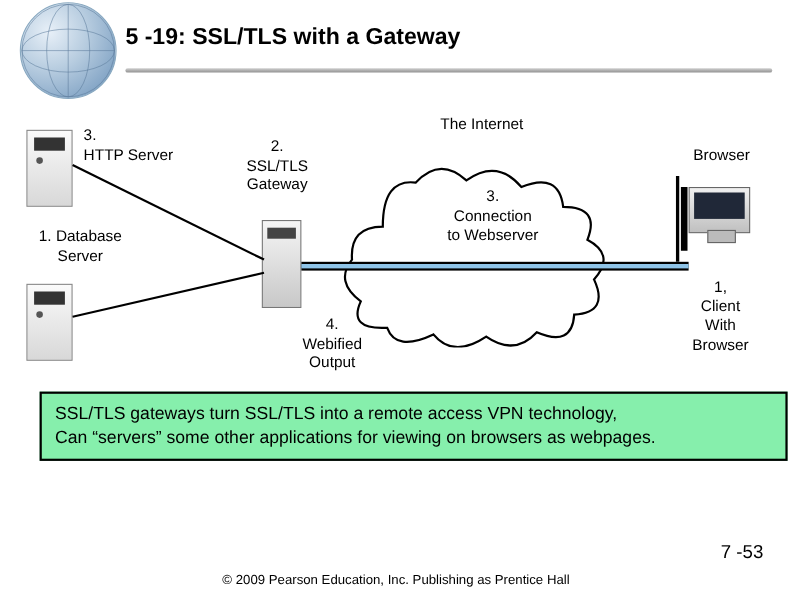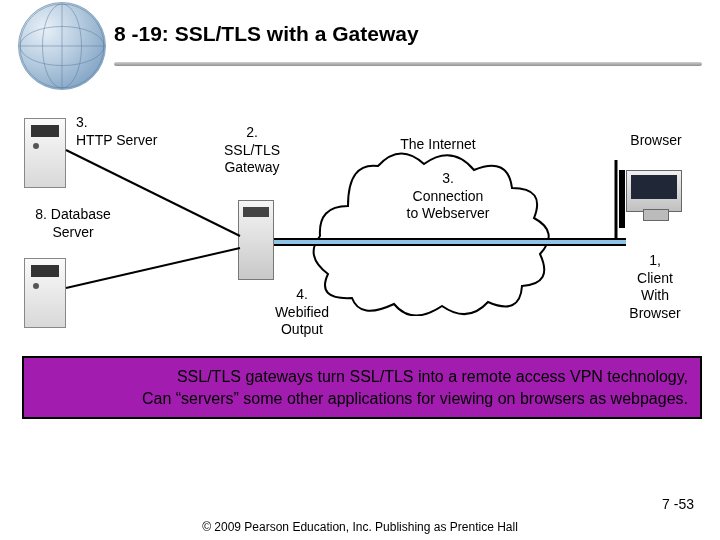--- a/index.html
+++ b/index.html
@@ -108,77 +108,77 @@
     text-align: center;
   }
   .cloud { position: absolute; }
   .cloud path { fill: #fff; stroke: #000; stroke-width: 2; }
   .thick-line { position: absolute; height: 8px; }
   .thick-line .outer { position:absolute; inset:0; background:#000; }
   .thick-line .inner { position:absolute; top:2px; bottom:2px; left:0; right:0; background:#8fc4e8; }
   .info-box {
     position: absolute;
     top: 356px;
-    left: 22px;
+    left: 36px;
     width: 680px;
     border: 2px solid #000;
-    background: #a21caf;
+    background: #86efac;
     padding: 8px 12px;
-    text-align: right;
+    text-align: left;
     font-size: 16px;
     line-height: 1.35;
   }
   .footer {
     position: absolute;
     bottom: 6px;
     left: 0;
     width: 100%;
     text-align: center;
     font-size: 12px;
     color: #000;
   }
   .page-num {
     position: absolute;
     bottom: 28px;
     right: 26px;
-    font-size: 14px;
+    font-size: 17px;
     color: #000;
     text-align: right;
   }
 </style>
 </head>
 <body>
 
 <div class="globe">
   <svg class="globe-grid" viewBox="0 0 88 88">
     <ellipse cx="44" cy="44" rx="43" ry="43"></ellipse>
     <ellipse cx="44" cy="44" rx="20" ry="43"></ellipse>
     <ellipse cx="44" cy="44" rx="43" ry="20"></ellipse>
     <line x1="44" y1="1" x2="44" y2="87"></line>
     <line x1="1" y1="44" x2="87" y2="44"></line>
   </svg>
 </div>
 
-<div class="slide-title">8 -19: SSL/TLS with a Gateway</div>
+<div class="slide-title">5 -19: SSL/TLS with a Gateway</div>
 <div class="title-rule"></div>
 
 <div class="diagram-area">
 
   <svg class="cloud" style="left:290px; top:48px; width:250px; height:180px;" viewBox="0 0 250 180">
     <path d="M40 70 Q10 70 12 100 Q-4 120 20 138 Q8 164 44 162 Q52 184 86 168 Q104 190 134 170 Q160 188 180 166 Q212 180 214 150 Q246 148 232 118 Q252 96 226 82 Q238 52 204 52 Q200 20 166 34 Q144 8 116 28 Q92 6 70 30 Q40 26 40 70 Z"></path>
   </svg>
 
-  <div class="label" style="left:360px; top:16px; width:120px;margin-top:32px;">The Internet</div>
+  <div class="label" style="left:360px; top:16px; width:120px;">The Internet</div>
 
   <div class="server" style="left:6px; top:30px;"></div>
   <div class="label" style="left:58px; top:26px; width:110px; text-align:left; white-space:pre-line;">3.
 HTTP Server</div>
 
   <div class="server" style="left:6px; top:170px;"></div>
-  <div class="label" style="left:0px; top:118px; width:110px; white-space:pre-line;">8. Database
+  <div class="label" style="left:0px; top:118px; width:110px; white-space:pre-line;">1. Database
 Server</div>
 
   <div class="gateway-box" style="left:220px; top:112px;"></div>
   <div class="label" style="left:184px; top:36px; width:100px; white-space:pre-line;">2.
 SSL/TLS
 Gateway</div>
 
   <div class="label" style="left:234px; top:198px; width:100px; white-space:pre-line;">4.
 Webified
 Output</div>

